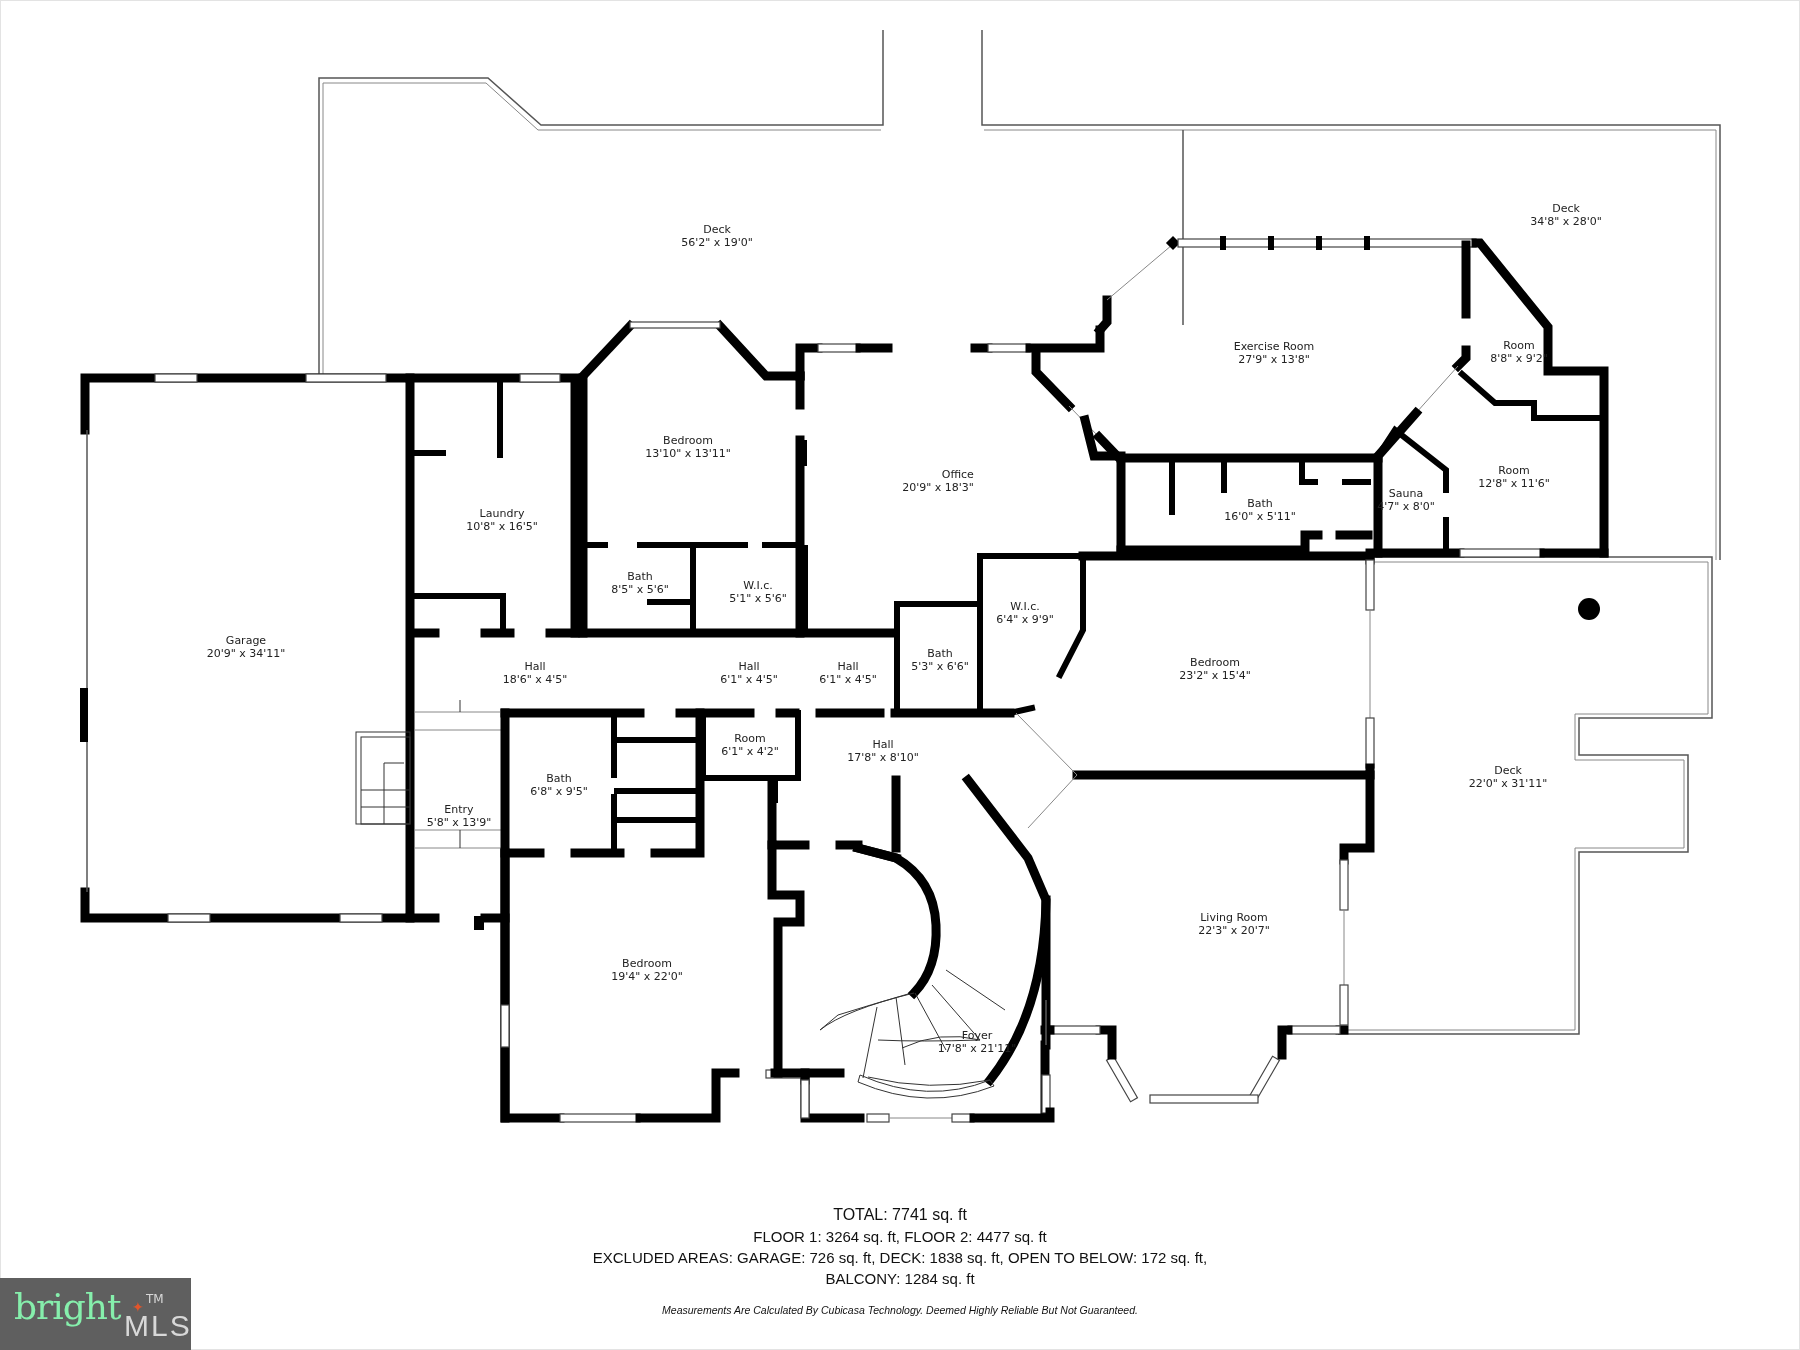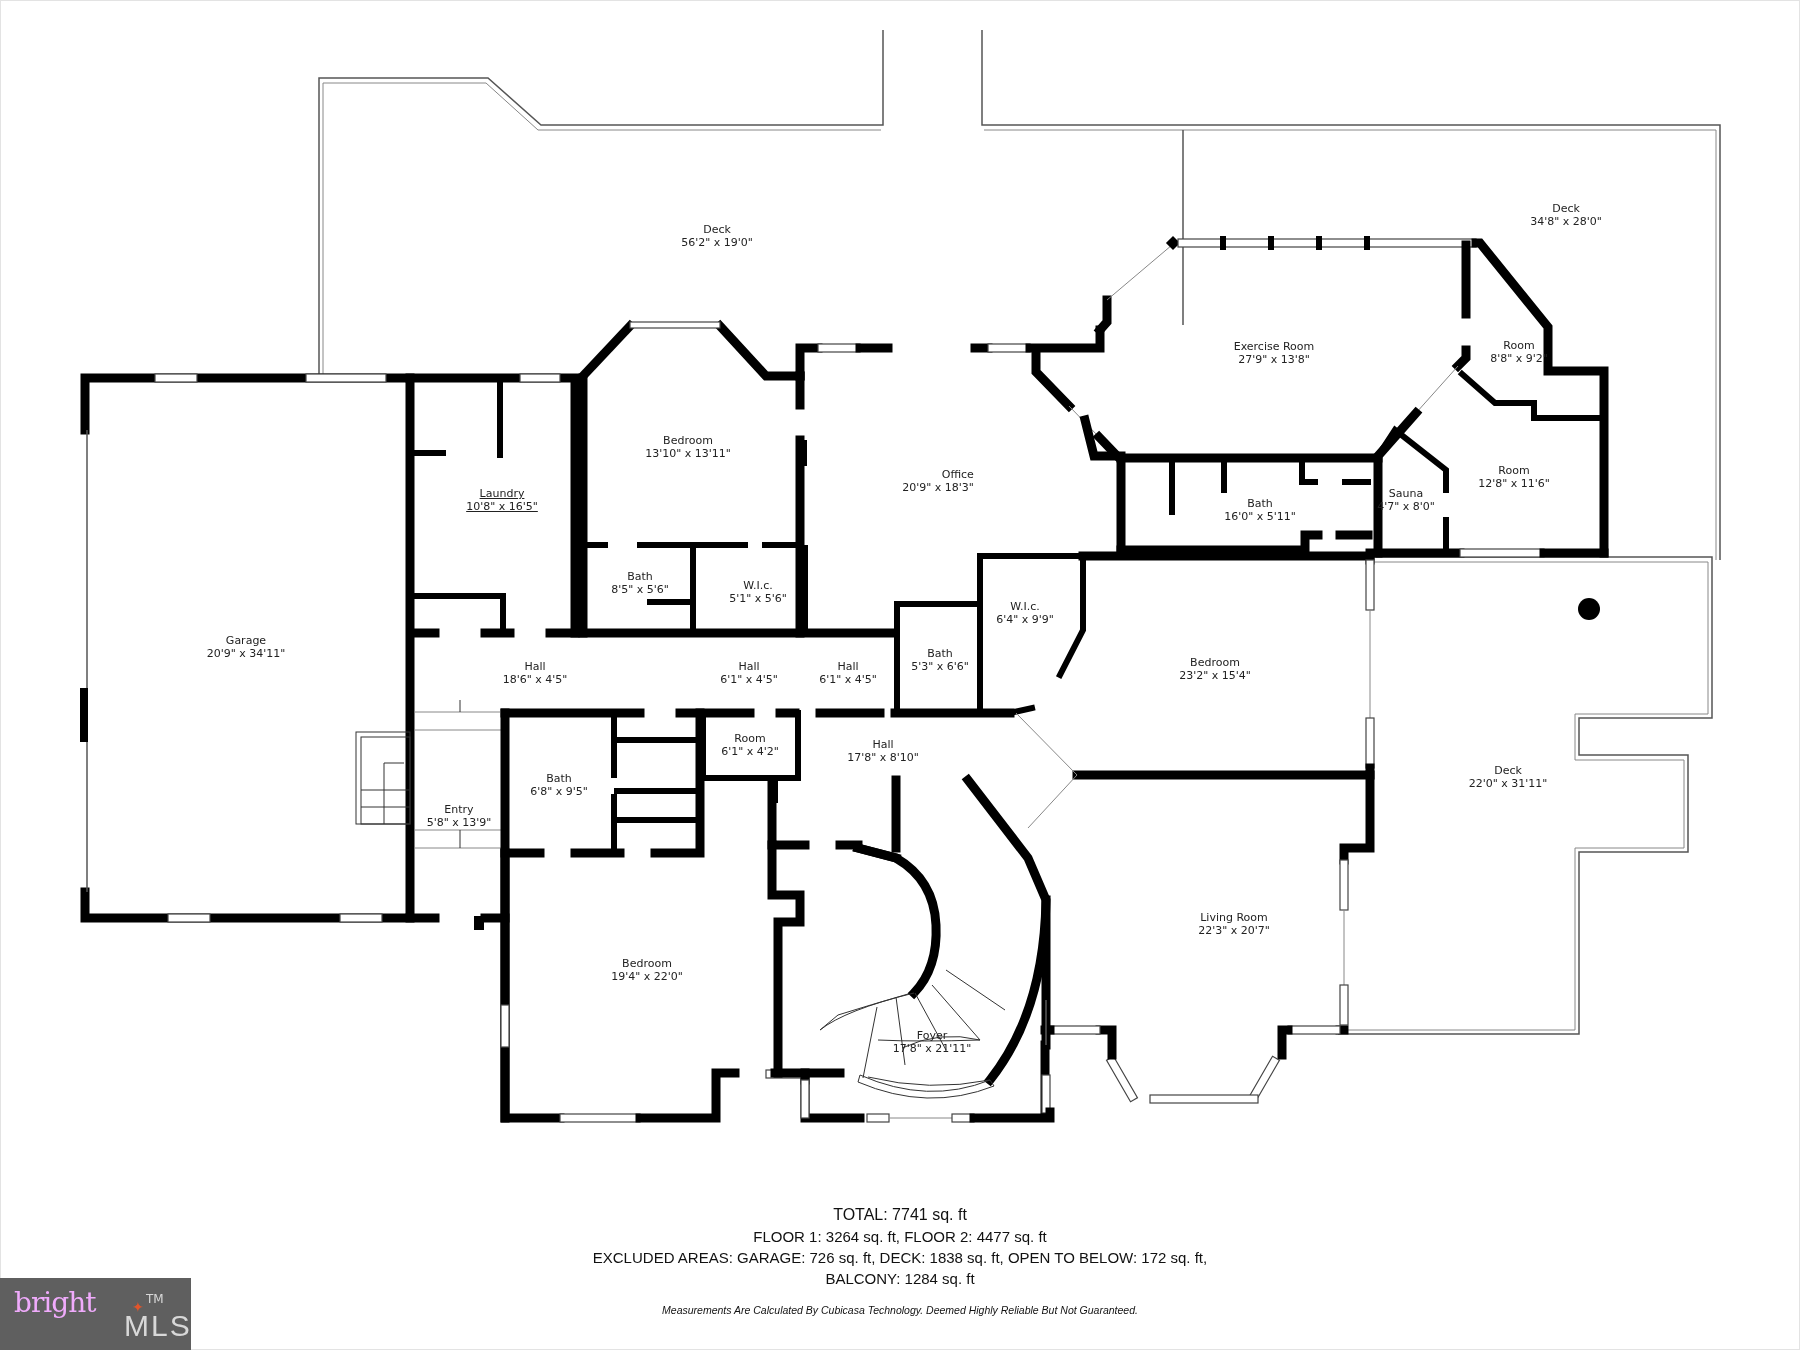--- a/index.html
+++ b/index.html
@@ -14,21 +14,21 @@
   .room-label { position: absolute; transform: translate(-50%, -50%); text-align: center; font-size: 11px; line-height: 13px; color: #222; white-space: nowrap; }
   .room-label .nm, .room-label .dm { display: block; }
   .summary { position: absolute; left: 0; width: 1800px; text-align: center; font-family: "Liberation Sans", sans-serif; color: #111; }
   .sum-total { top: 1206px; font-size: 16px; font-weight: normal; }
   .sum-line { font-size: 15px; }
   .sum-l1 { top: 1228px; }
   .sum-l2 { top: 1249px; }
   .sum-l3 { top: 1270px; }
   .disclaimer { top: 1304px; font-size: 10.5px; font-style: italic; }
   .logo { position: absolute; left: 0; top: 1278px; width: 191px; height: 72px; background: #5f5f5f; }
-  .logo .brand { position: absolute; left: 14px; top: 8px; font-family: "DejaVu Serif", serif; font-size: 28px; color: #f0abfc; letter-spacing: -1px; }
+  .logo .brand { position: absolute; left: 14px; top: 8px; font-family: "DejaVu Serif", serif; font-size: 36px; color: #86efac; letter-spacing: -1px; }
   .logo .mls { position: absolute; left: 124px; top: 31px; font-family: "Liberation Sans", sans-serif; font-size: 30px; color: #d8d8d8; letter-spacing: 2px; }
   .logo .spark { position: absolute; left: 132px; top: 24px; width: 10px; height: 10px; color: #e2552b; font-size: 14px; line-height: 10px; }
   .logo .tm { position: absolute; left: 146px; top: 14px; font-size: 12px; color: #d8d8d8; }
 </style>
 </head>
 <body>
 
 <svg id="plan" viewBox="0 0 1800 1350" xmlns="http://www.w3.org/2000/svg">
 
   <rect x="0.5" y="0.5" width="1799" height="1349" fill="none" stroke="#e3e3e3" stroke-width="1"></rect>
@@ -259,21 +259,21 @@
       <span class="dm">16'0" x 5'11"</span>
     </div>
     <div class="room-label" style="left: 938px; top: 481px; text-align: right;">
       <span class="nm">Office</span>
       <span class="dm">20'9" x 18'3"</span>
     </div>
     <div class="room-label" style="left: 688px; top: 447px;">
       <span class="nm">Bedroom</span>
       <span class="dm">13'10" x 13'11"</span>
     </div>
-    <div class="room-label" style="left: 502px; top: 500px; text-decoration: underline;">
+    <div class="room-label" style="left: 502px; top: 520px;">
       <span class="nm">Laundry</span>
       <span class="dm">10'8" x 16'5"</span>
     </div>
     <div class="room-label" style="left: 246px; top: 647px;">
       <span class="nm">Garage</span>
       <span class="dm">20'9" x 34'11"</span>
     </div>
     <div class="room-label" style="left: 640px; top: 583px;">
       <span class="nm">Bath</span>
       <span class="dm">8'5" x 5'6"</span>
@@ -327,21 +327,21 @@
       <span class="dm">22'0" x 31'11"</span>
     </div>
     <div class="room-label" style="left: 1197px; top: 924px; margin-left: 37px;">
       <span class="nm">Living Room</span>
       <span class="dm">22'3" x 20'7"</span>
     </div>
     <div class="room-label" style="left: 647px; top: 970px;">
       <span class="nm">Bedroom</span>
       <span class="dm">19'4" x 22'0"</span>
     </div>
-    <div class="room-label" style="left: 932px; top: 1042px;">
+    <div class="room-label" style="left: 977px; top: 1042px;">
       <span class="nm">Foyer</span>
       <span class="dm">17'8" x 21'11"</span>
     </div>
   </div>
 
 <div class="summary sum-total">TOTAL: 7741 sq. ft</div>
 <div class="summary sum-line sum-l1">FLOOR 1: 3264 sq. ft, FLOOR 2: 4477 sq. ft</div>
 <div class="summary sum-line sum-l2">EXCLUDED AREAS: GARAGE: 726 sq. ft, DECK: 1838 sq. ft, OPEN TO BELOW: 172 sq. ft,</div>
 <div class="summary sum-line sum-l3">BALCONY: 1284 sq. ft</div>
 <div class="summary disclaimer">Measurements Are Calculated By Cubicasa Technology. Deemed Highly Reliable But Not Guaranteed.</div>

